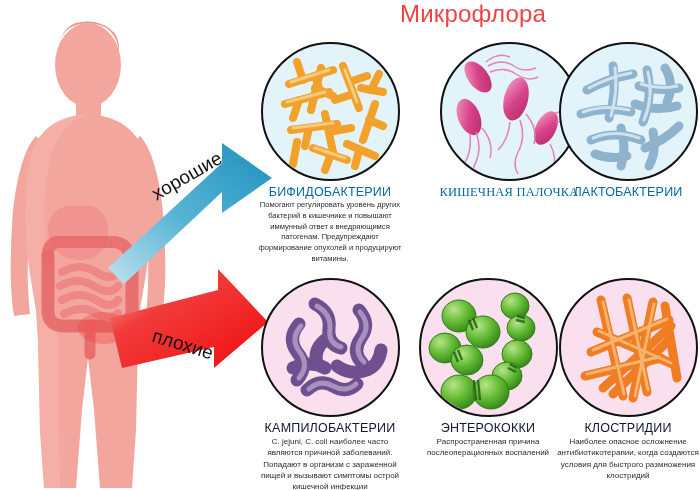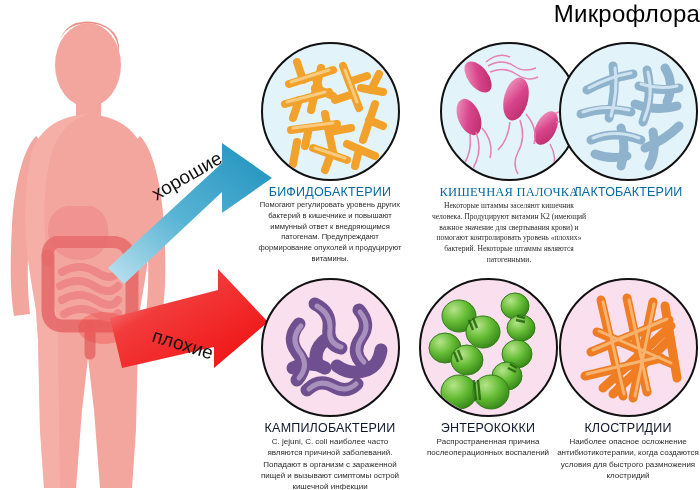--- a/index.html
+++ b/index.html
@@ -6,21 +6,21 @@
   body{
     width:700px;height:490px;background:#ffffff;overflow:hidden;
     font-family:"Liberation Sans","DejaVu Sans",sans-serif;
     position:relative;
   }
   #stage{position:absolute;left:0;top:0;width:700px;height:490px;}
 
   
   .title{
     position:absolute; left:400px; top:0px; width:300px;
-    text-align:right; font-size:24px; color:#000000; letter-spacing:.2px;
+    text-align:left; font-size:24px; color:#ef4444; letter-spacing:.2px;
   }
 
   
   .body-wrap{position:absolute;left:0;top:10px;width:250px;height:480px;}
 
   
   .arrow-label{
     position:absolute; font-size:19px; color:#111; font-weight:400;
     white-space:nowrap;
   }
@@ -199,21 +199,20 @@
           <path d="M78 76 Q84 94 76 108 Q70 120 76 130"></path>
           <path d="M84 70 Q96 84 92 100"></path>
           <path d="M68 78 Q66 96 56 106"></path>
           <path d="M112 70 Q124 66 132 56"></path>
           <path d="M114 78 Q126 78 134 70"></path>
           <path d="M108 100 Q116 114 110 128"></path>
         </g>
       </svg>
     </div>
     <div class="cap cap-good">КИШЕЧНАЯ ПАЛОЧКА</div>
-    <div class="desc">Некоторые штаммы заселяют кишечник человека. Продуцируют витамин K2 (имеющий важное значение для свертывания крови) и помогают контролировать уровень «плохих» бактерий. Некоторые штаммы являются патогенными.</div>
   </div>
 
   <div class="card" style="left:556px;top:42px;width:144px;">
     <div class="circle c-blue">
       <svg width="135" height="135" viewBox="0 0 135 135">
         <g stroke="#8fb3cd" stroke-width="9" stroke-linecap="round" fill="none">
           <path d="M26 46 Q48 34 72 30"></path>
           <path d="M20 70 Q44 62 70 68"></path>
           <path d="M30 96 Q54 86 80 96"></path>
           <path d="M52 22 Q56 48 48 74"></path>

